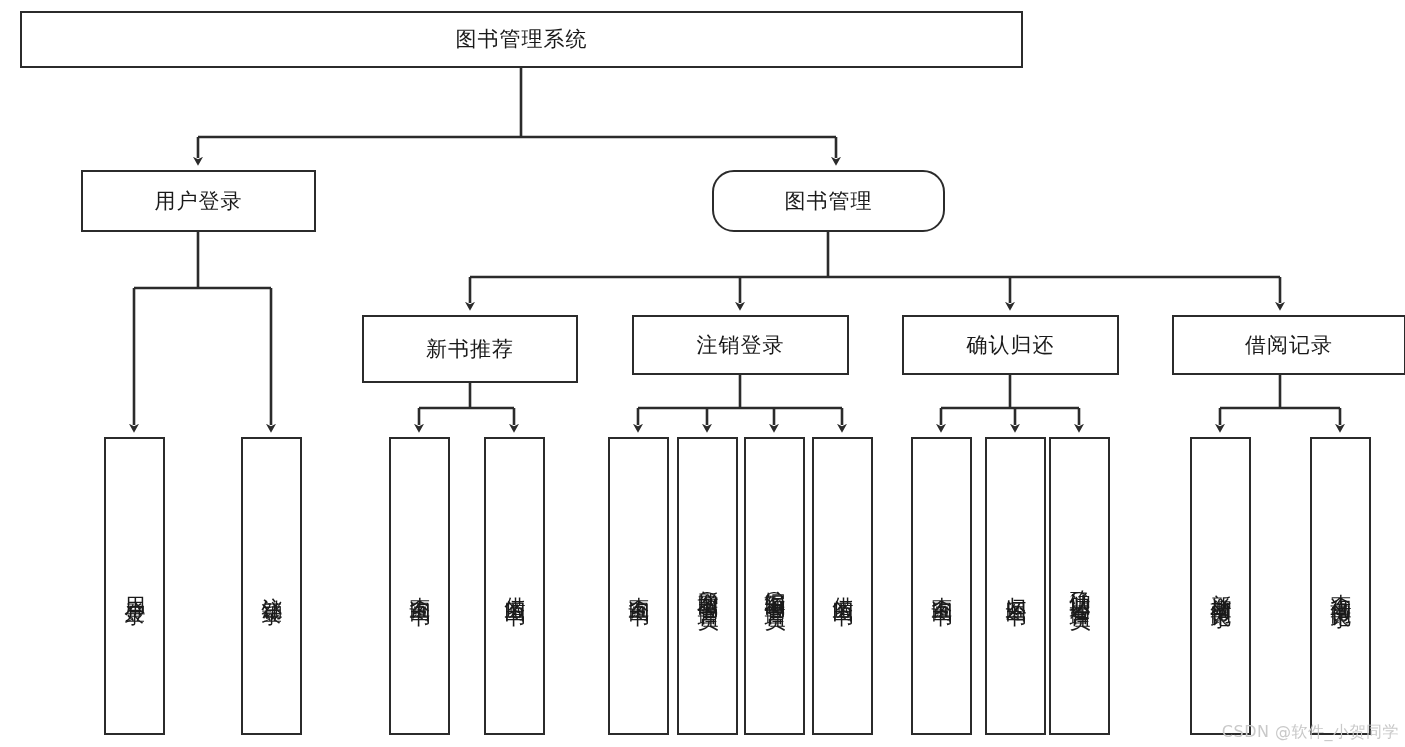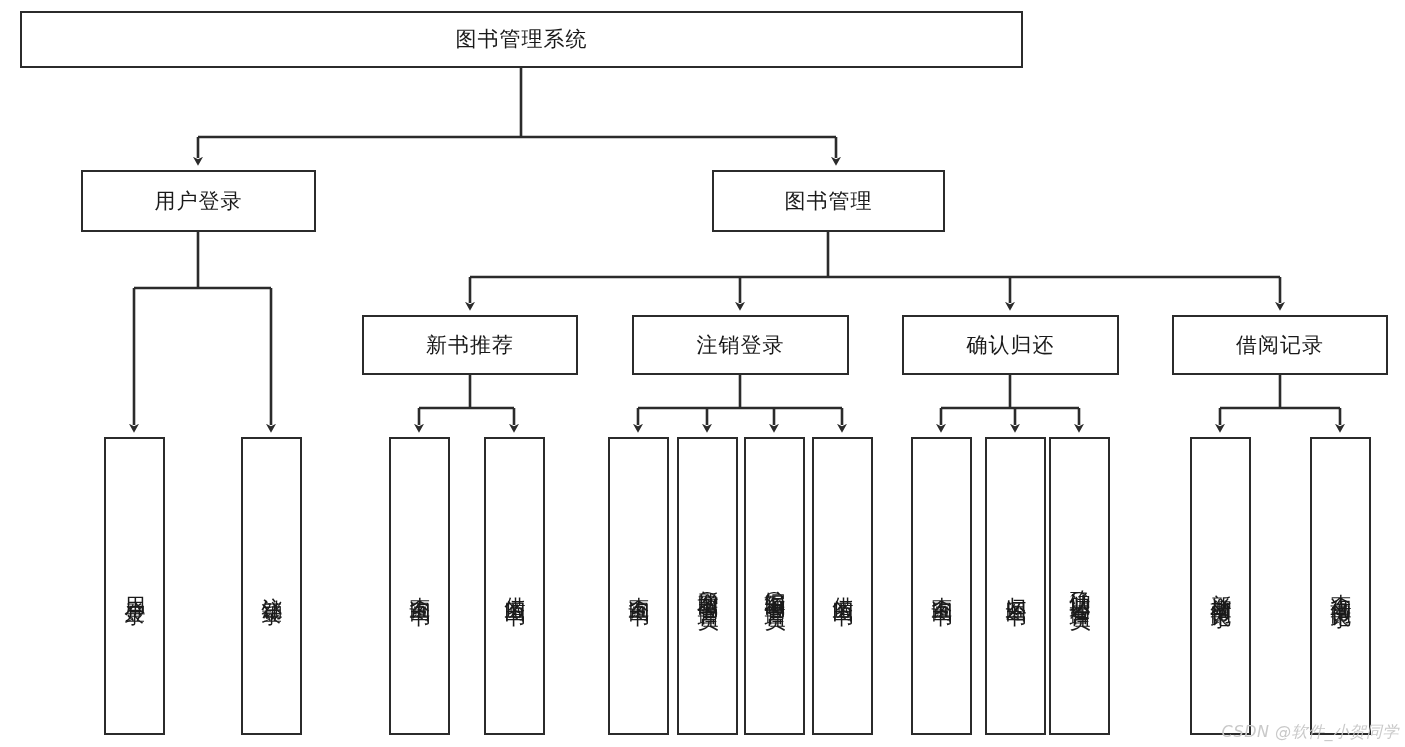--- a/index.html
+++ b/index.html
@@ -30,21 +30,20 @@
     white-space:nowrap;
   }
   .watermark{
     position:absolute;
     right:6px;bottom:4px;
     font-size:16px;
     color:#c9c9c9;
     letter-spacing:0.5px;
     white-space:nowrap;
     user-select:none;
-    font-style:italic;
   }
 </style>
 </head>
 <body>
 
 <div id="stage">
 
   <svg id="wires" viewBox="0 0 1405 747" xmlns="http://www.w3.org/2000/svg">
     <defs>
       <marker id="ah" markerWidth="9" markerHeight="10" refX="1.2" refY="5" orient="auto" markerUnits="userSpaceOnUse">
@@ -91,26 +90,26 @@
       <path d="M1280,375 L1280,408"></path>
       <path d="M1220,408 L1340,408"></path>
       <path d="M1220,408 L1220,425" marker-end="url(#ah)"></path>
       <path d="M1340,408 L1340,425" marker-end="url(#ah)"></path>
     </g>
   </svg>
 
   <div class="node h" style="left: 20px; top: 11px; width: 1003px; height: 57px;">图书管理系统</div>
 
   <div class="node h" style="left: 81px; top: 170px; width: 235px; height: 62px;">用户登录</div>
-  <div class="node h" style="left: 712px; top: 170px; width: 233px; height: 62px;">图书管理</div>
+  <div class="node h" style="left: 712px; top: 170px; width: 233px; height: 62px; border-radius: 22px;">图书管理</div>
 
-  <div class="node h" style="left: 362px; top: 315px; width: 216px; height: 60px;">新书推荐</div>
+  <div class="node h" style="left: 362px; top: 315px; width: 216px; height: 68px;">新书推荐</div>
   <div class="node h" style="left: 632px; top: 315px; width: 217px; height: 60px;">注销登录</div>
   <div class="node h" style="left: 902px; top: 315px; width: 217px; height: 60px;">确认归还</div>
-  <div class="node h" style="left: 1172px; top: 315px; width: 216px; height: 60px;">借阅记录</div>
+  <div class="node h" style="left: 1172px; top: 315px; width: 234px; height: 60px;">借阅记录</div>
 
   <div class="node v" style="left: 104px; top: 437px; width: 61px; height: 298px;">用户登录</div>
   <div class="node v" style="left: 241px; top: 437px; width: 61px; height: 298px;">注销登录</div>
   <div class="node v" style="left: 389px; top: 437px; width: 61px; height: 298px;">查询图书</div>
   <div class="node v" style="left: 484px; top: 437px; width: 61px; height: 298px;">借阅图书</div>
   <div class="node v" style="left: 608px; top: 437px; width: 61px; height: 298px;">查询图书</div>
   <div class="node v" style="left: 677px; top: 437px; width: 61px; height: 298px;">新增图书（管理员）</div>
   <div class="node v" style="left: 744px; top: 437px; width: 61px; height: 298px;">编辑图书（管理员）</div>
   <div class="node v" style="left: 812px; top: 437px; width: 61px; height: 298px;">借阅图书</div>
   <div class="node v" style="left: 911px; top: 437px; width: 61px; height: 298px;">查询图书</div>

